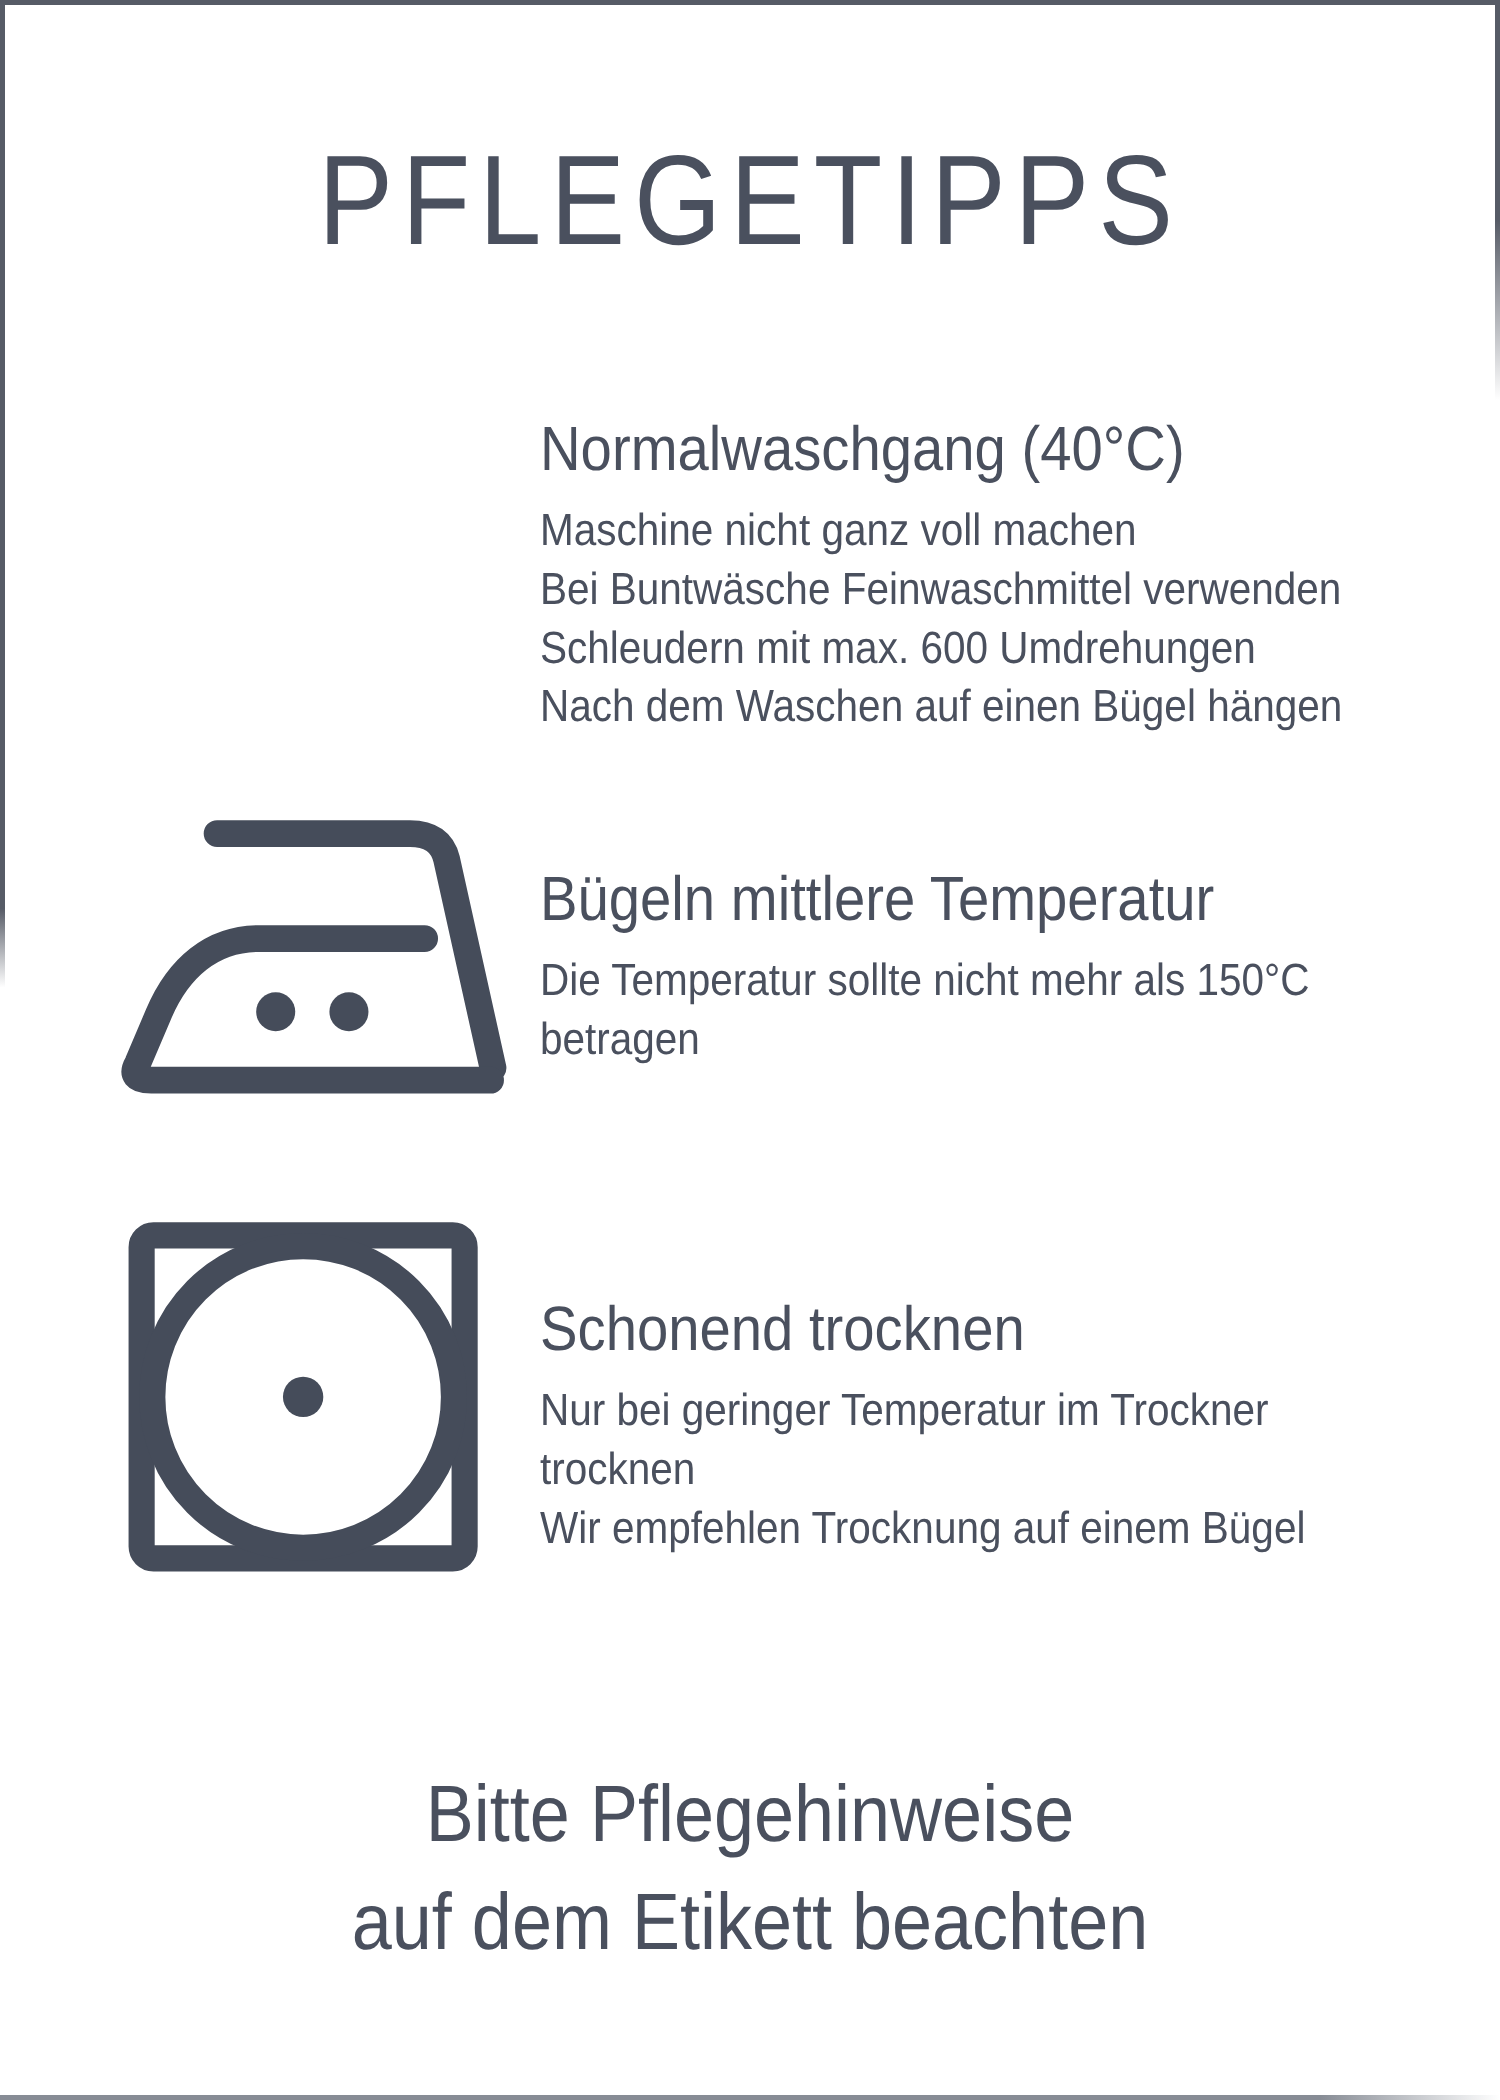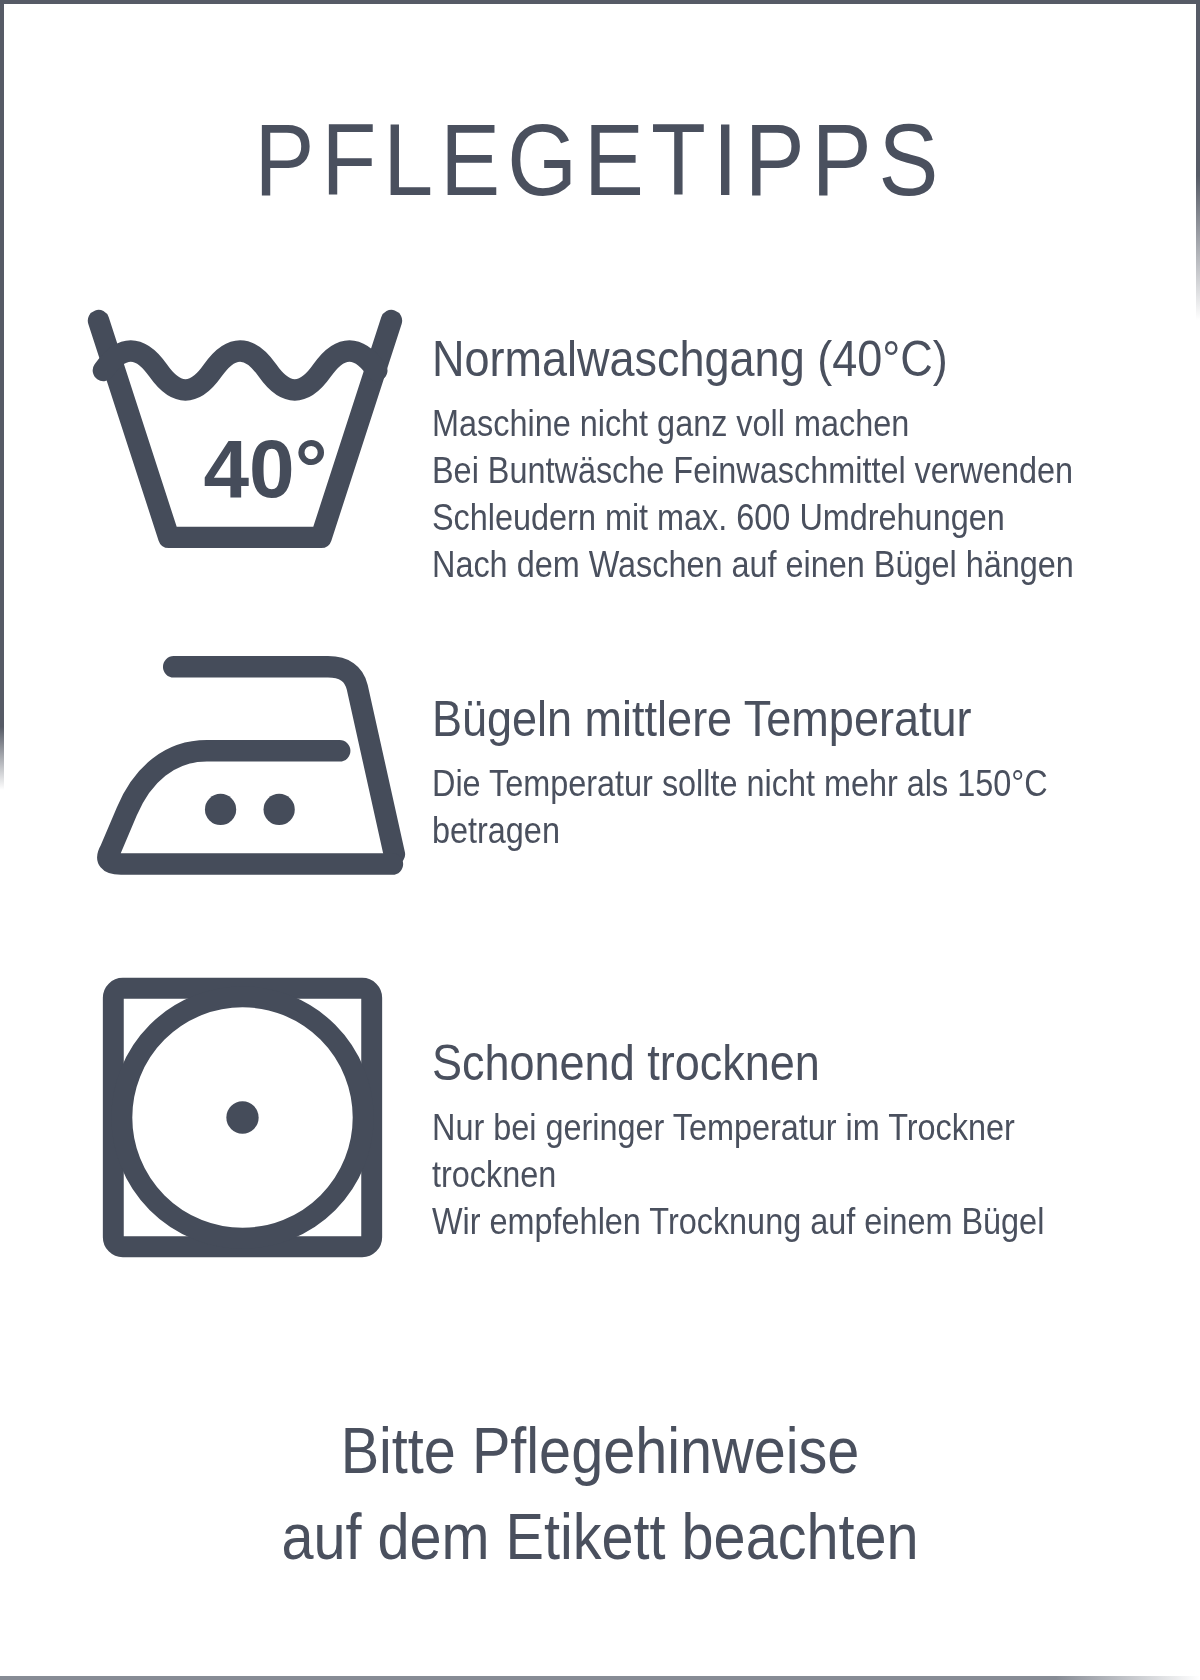--- a/index.html
+++ b/index.html
@@ -82,27 +82,20 @@
 
 <div class="page">
 
   <div class="frame-top"></div>
   <div class="frame-left"></div>
   <div class="frame-right"></div>
   <div class="frame-bottom"></div>
 
   <h1 class="title">PFLEGETIPPS</h1>
 
-  <div class="icon-box" style="top:306px;">
-    <svg width="332" height="247" viewBox="0 0 340 253" xmlns="http://www.w3.org/2000/svg">
-      <path class="stroke" d="M 21 15 L 93 237 L 249 237 L 321 15"></path>
-      <path class="stroke" d="M 26 66 q 28 -40 56 0 q 28 40 56 0 q 28 -40 56 0 q 28 40 56 0 q 28 -40 56 0"></path>
-      <text class="wash-label" x="192" y="196" text-anchor="middle">40°</text>
-    </svg>
-  </div>
   <div class="text-box" style="top:332px;">
     <h2>Normalwaschgang (40°C)</h2>
     <div class="body-line">Maschine nicht ganz voll machen</div>
     <div class="body-line">Bei Buntwäsche Feinwaschmittel verwenden</div>
     <div class="body-line">Schleudern mit max. 600 Umdrehungen</div>
     <div class="body-line">Nach dem Waschen auf einen Bügel hängen</div>
   </div>
 
   <div class="icon-box" style="top:645px;">
     <svg width="332" height="240" viewBox="0 0 340 245" xmlns="http://www.w3.org/2000/svg">

